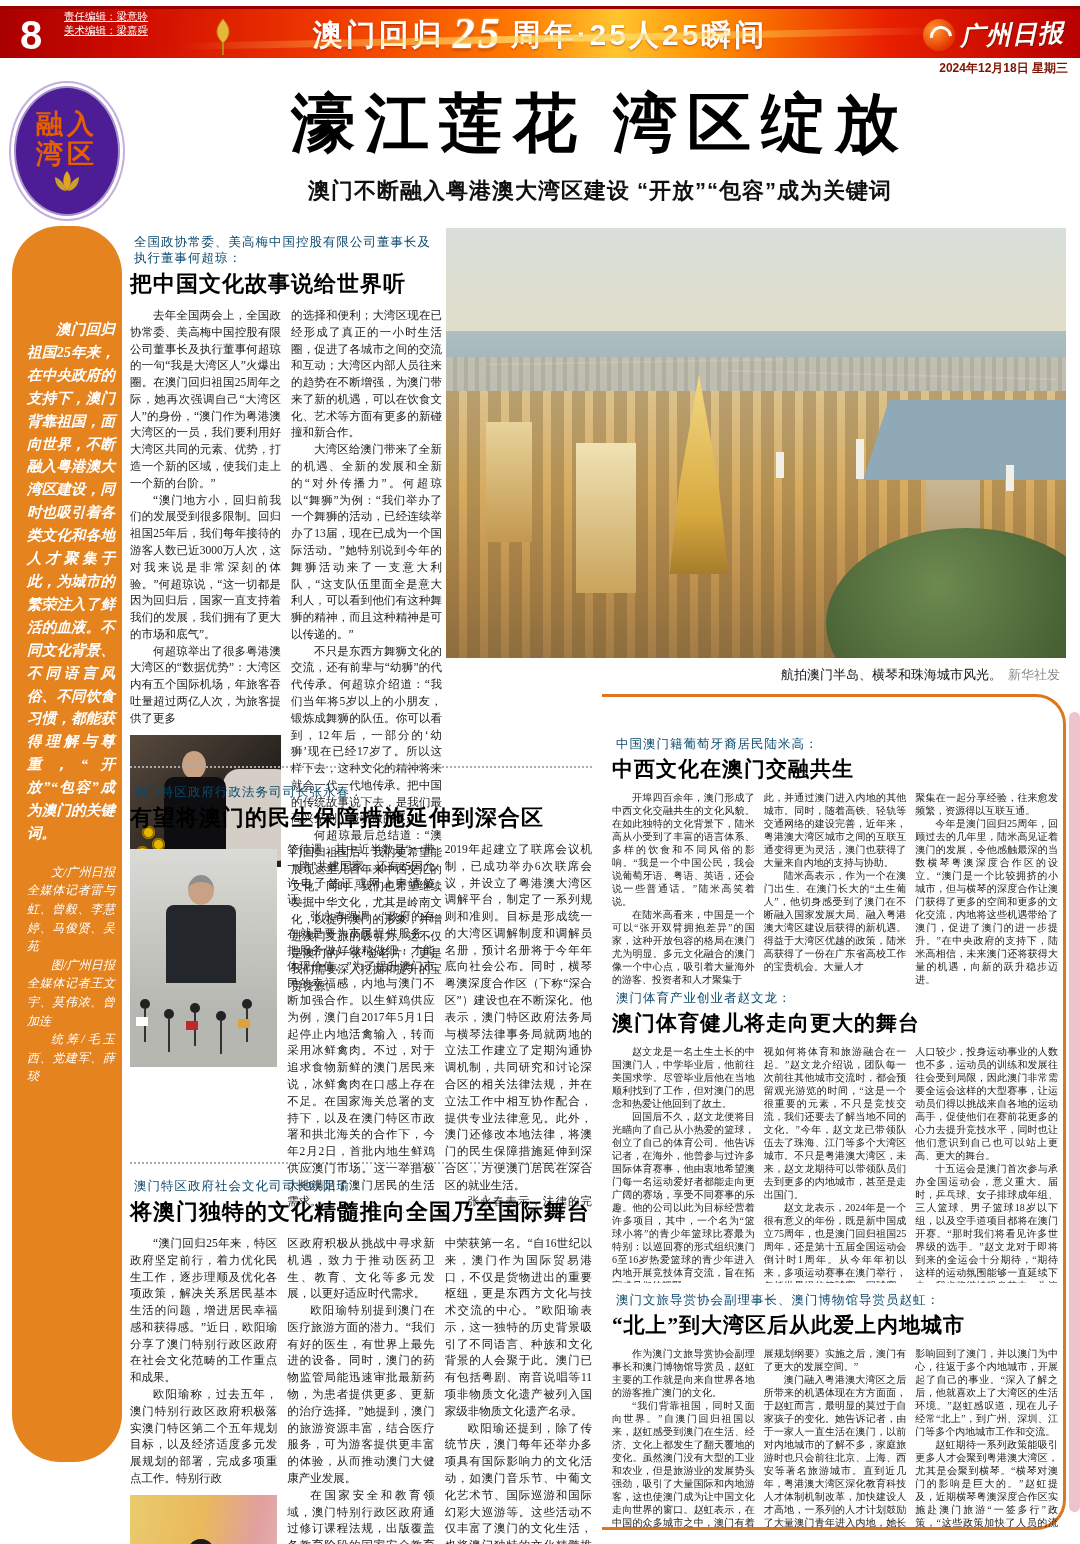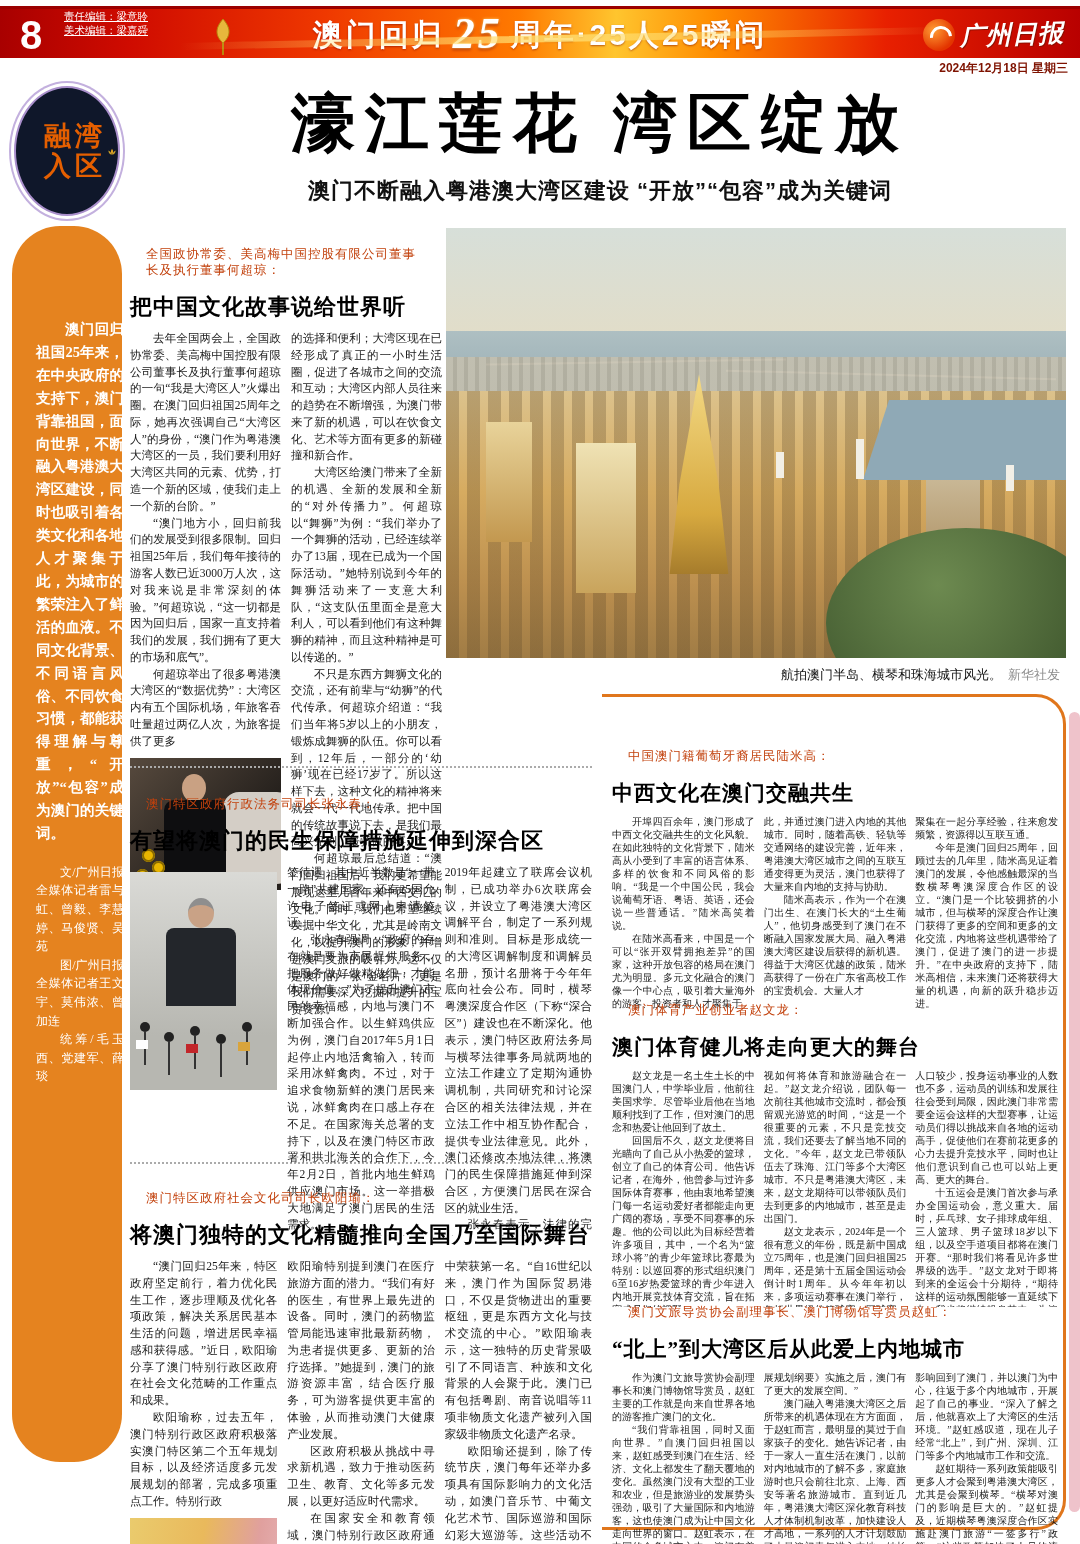--- a/index.html
+++ b/index.html
@@ -26,37 +26,37 @@
     background:radial-gradient(circle at 35% 35%,#ff9c33,#e33500 70%);position:relative;}
   .logo-circle:after{content:"";position:absolute;left:7px;top:7px;width:16px;height:16px;border:3px solid #fff;
     border-color:#fff transparent transparent #fff;border-radius:50%;transform:rotate(40deg);}
   .masthead-text{font:italic 700 25px "Liberation Serif",serif;color:#fff;transform:rotate(-2deg);letter-spacing:1px;
     text-shadow:1px 1px 0 #8d1000;}
   .date{position:absolute;right:12px;top:60px;font:700 12px "Liberation Sans",sans-serif;color:#7e1200;}
 
   
   .sidebar{position:absolute;left:12px;top:86px;width:110px;height:1376px;}
   .side-orange{position:absolute;left:0;top:140px;width:110px;height:1236px;background:#e5831f;border-radius:48px;}
-  .badge{position:absolute;left:2px;top:0;width:106px;height:130px;background:#0f172a;border-radius:50%;
+  .badge{position:absolute;left:2px;top:0;width:106px;height:130px;background:#4c1d95;border-radius:50%;
     border:2px solid #a98fcb;box-shadow:0 0 0 3px #fff,0 0 0 5px #c3b0de;z-index:2;
-    display:flex;flex-direction:row;align-items:center;justify-content:center;padding-left:28px;}
+    display:flex;flex-direction:column;align-items:center;justify-content:center;}
   .badge .bl{font:900 27px/30px "Liberation Serif",serif;color:#e55f00;letter-spacing:4px;}
   .badge svg{margin-top:2px;}
-  .side-body{position:absolute;left:13px;top:140px;width:110px;padding:92px 11px 0 11px;color:#fff;}
+  .side-body{position:absolute;left:4px;top:140px;width:110px;padding:92px 11px 0 11px;color:#fff;font-style:italic;}
   .side-body .intro{font-size:14.5px;font-weight:700;line-height:1.58;text-align:justify;margin:0;}
   .credits{margin-top:18px;font-size:12px;line-height:1.55;text-align:justify;}
   .credits .para{font-weight:400;margin:0;}
 
   
   .lead{position:absolute;left:140px;top:86px;width:920px;text-align:center;}
   .lead h1{margin:0;font:900 64px/76px "Liberation Serif",serif;color:#000;letter-spacing:10px;}
   .lead .sub{margin:14px 0 13px;font:700 22px "Liberation Sans",sans-serif;color:#111;letter-spacing:1px;}
 
   
-  .kicker{margin:16px;font:400 12.5px/16px "Liberation Serif",serif;color:#c2410c;letter-spacing:1px;}
+  .kicker{margin:4px;font:400 12.5px/16px "Liberation Serif",serif;color:#0c4a6e;letter-spacing:1px;}
   .art h2{margin:5px 0 10px;font:900 22px/26px "Liberation Serif",serif;color:#000;letter-spacing:1px;}
   .cols{display:flex;gap:10px;}
   .col{flex:1;font-size:11.5px;line-height:1.46;text-align:justify;}
   .para{margin:0;text-indent:2em;}
   .cont .para:first-child{text-indent:0;}
 
   .a1{position:absolute;left:130px;top:230px;width:312px;}
   .a1 .col{width:151px;flex:none;}
   .a2{position:absolute;left:130px;top:780px;width:462px;}
   .a2 .cols{height:372px;overflow:hidden;}
@@ -266,22 +266,22 @@
     <div class="cols">
       <div class="col" data-name="article-column">
           <p class="para" data-name="paragraph">“澳门回归25年来，特区政府坚定前行，着力优化民生工作，逐步理顺及优化各项政策，解决关系居民基本生活的问题，增进居民幸福感和获得感。”近日，欧阳瑜分享了澳门特别行政区政府在社会文化范畴的工作重点和成果。</p>
           <p class="para" data-name="paragraph">欧阳瑜称，过去五年，澳门特别行政区政府积极落实澳门特区第二个五年规划目标，以及经济适度多元发展规划的部署，完成多项重点工作。特别行政</p>
         <div class="pphoto ouyang-photo" data-name="photo-ouyang-yu">
           <div class="head" data-name="person-head"></div>
 
         </div>
       </div>
       <div class="col cont" data-name="article-column">
+          <p class="para" data-name="paragraph">区政府积极从挑战中寻求新机遇，致力于推动医药卫生、教育、文化等多元发展，以更好适应时代需求。</p>
           <p class="para" data-name="paragraph">欧阳瑜特别提到澳门在医疗旅游方面的潜力。“我们有好的医生，有世界上最先进的设备。同时，澳门的药物监管局能迅速审批最新药物，为患者提供更多、更新的治疗选择。”她提到，澳门的旅游资源丰富，结合医疗服务，可为游客提供更丰富的体验，从而推动澳门大健康产业发展。</p>
-          <p class="para" data-name="paragraph">区政府积极从挑战中寻求新机遇，致力于推动医药卫生、教育、文化等多元发展，以更好适应时代需求。</p>
           <p class="para" data-name="paragraph">在国家安全和教育领域，澳门特别行政区政府通过修订课程法规，出版覆盖各教育阶段的国家安全教育教材，深化爱国爱澳教育，让中华优秀传统文化薪火相传。</p>
         </div>
       <div class="col cont" data-name="article-column">
           <p class="para" data-name="paragraph">中荣获第一名。“自16世纪以来，澳门作为国际贸易港口，不仅是货物进出的重要枢纽，更是东西方文化与技术交流的中心。”欧阳瑜表示，这一独特的历史背景吸引了不同语言、种族和文化背景的人会聚于此。澳门已有包括粤剧、南音说唱等11项非物质文化遗产被列入国家级非物质文化遗产名录。</p>
           <p class="para" data-name="paragraph">欧阳瑜还提到，除了传统节庆，澳门每年还举办多项具有国际影响力的文化活动，如澳门音乐节、中葡文化艺术节、国际巡游和国际幻彩大巡游等。这些活动不仅丰富了澳门的文化生活，也将澳门独特的文化精髓推向全国乃至国际舞台。</p>
         </div>
     </div>
   </article>
 
   <div class="right-frame" data-name="orange-frame"></div>

